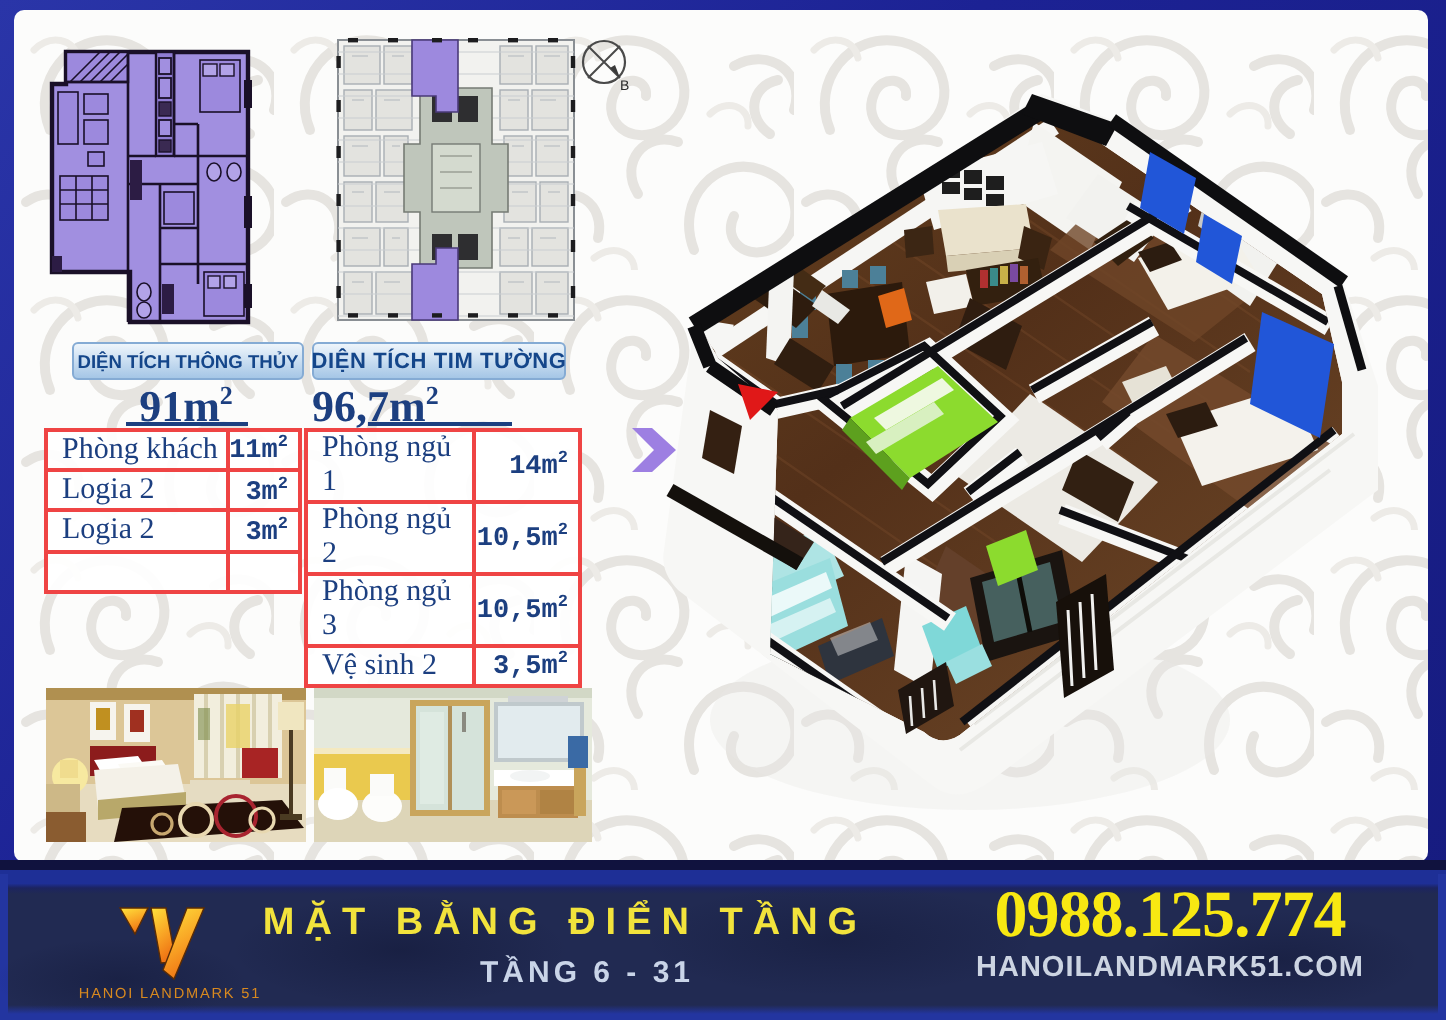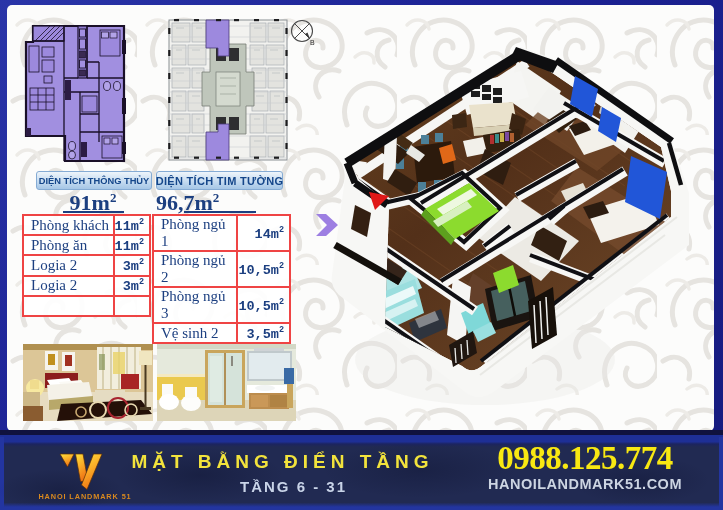--- a/index.html
+++ b/index.html
@@ -186,24 +186,20 @@
  .tbl sup{font-size:8.5px;}
 </style>
 
 <table class="tbl" style="left:22px;top:214px;width:129px;">
  <tbody>
       <tr>
         <td class="n" style="width:84px">Phòng khách</td>
         <td class="v">11m<sup>2</sup></td>
       </tr>
  <tr>
-        <td class="n">Phòng ăn</td>
-        <td class="v">11m<sup>2</sup></td>
-      </tr>
- <tr>
         <td class="n">Logia 2</td>
         <td class="v">3m<sup>2</sup></td>
       </tr>
  <tr>
         <td class="n">Logia 2</td>
         <td class="v">3m<sup>2</sup></td>
       </tr>
  <tr>
         <td class="n">&nbsp;</td>
         <td class="v">&nbsp;</td>
@@ -521,21 +517,21 @@
   </linearGradient>
  </defs>
 
  <polygon points="5,4 19,4 12.5,17" fill="url(#lg)" stroke="#5a2c06" stroke-width="0.7"></polygon>
 
  <polygon points="20.5,4 28,4 33,31 25.5,31.5" fill="url(#lg)" stroke="#5a2c06" stroke-width="0.7"></polygon>
 
  <polygon points="38.5,4 47,4 32,39.5 26.5,35" fill="url(#lg)" stroke="#5a2c06" stroke-width="0.7"></polygon>
 </svg>
 
-<div class="abs" style="left:30px;top:492px;width:110px;text-align:center;font-size:7.3px;font-weight:bold;color:#d8891f;letter-spacing:0.9px;">HANOI LANDMARK 51</div>
+<div class="abs" style="left:30px;top:492px;width:110px;text-align:center;font-size:7.3px;font-weight:normal;color:#d8891f;letter-spacing:0.9px;">HANOI LANDMARK 51</div>
 
 <div class="abs" style="left:130px;top:451px;width:305px;text-align:center;font-size:19px;font-weight:bold;color:#f2e33c;letter-spacing:5px;">MẶT BẰNG ĐIỂN TẦNG</div>
 
 <div class="abs" style="left:240px;top:478px;width:255px;font-size:15px;font-weight:bold;color:#c9d4e8;letter-spacing:2px;">TẦNG 6 - 31</div>
 
 <div class="abs" style="left:470px;top:440px;width:230px;text-align:center;font-family:'Liberation Serif',serif;font-size:33px;letter-spacing:-0.5px;font-weight:bold;color:#f8e812;">0988.125.774</div>
 
 <div class="abs" style="left:470px;top:476px;width:230px;text-align:center;font-size:14.5px;font-weight:bold;color:#ccd4e2;letter-spacing:0.5px;">HANOILANDMARK51.COM</div>
 
 </body></html>

